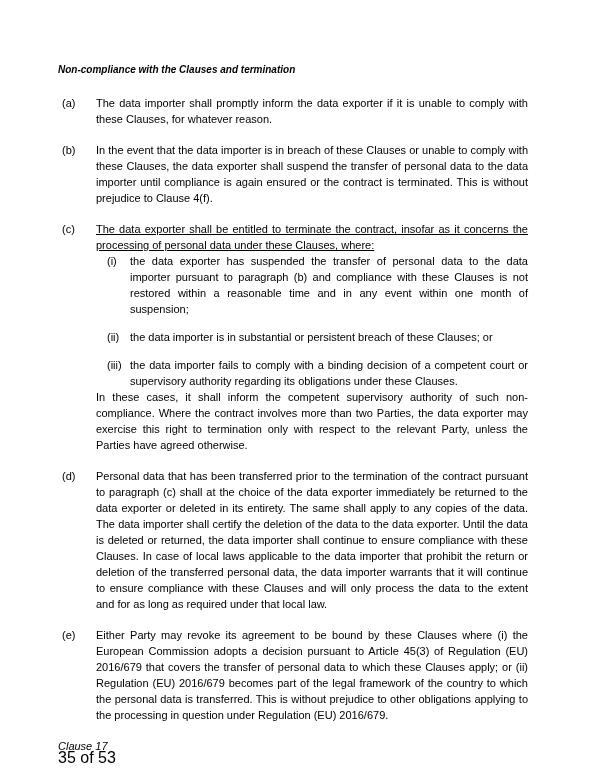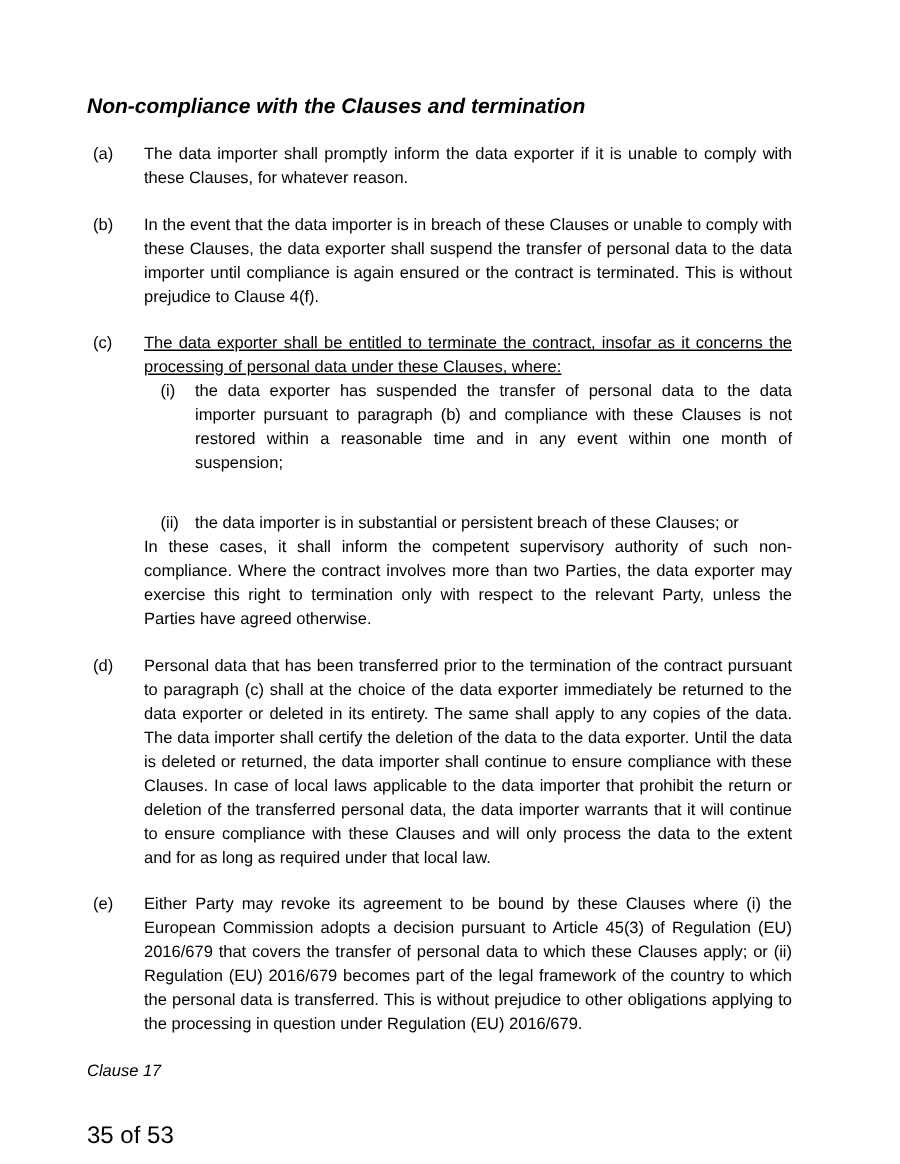--- a/index.html
+++ b/index.html
@@ -18,21 +18,21 @@
     position: relative;
     width: 600px;
     height: 776px;
     box-sizing: border-box;
     padding: 62px 72px 0 58px;
     font-size: 11px;
     line-height: 16px;
     overflow: hidden;
   }
   .doc-heading {
-    font-size: 14px;
+    font-size: 10px;
     font-weight: bold;
     font-style: italic;
     margin: 0 0 17px 0;
   }
   .clause {
     display: flex;
     margin: 0 0 15px 0;
   }
   .clause-label {
     flex: 0 0 38px;
@@ -45,21 +45,21 @@
     text-align: justify;
   }
   .clause-intro {
     text-align: justify;
     text-decoration: underline;
   }
   .subclause {
     display: flex;
   }
   .subclause + .subclause {
-    margin-top: 24px;
+    margin-top: 12px;
   }
   .sub-label {
     flex: 0 0 34px;
     width: 34px;
     box-sizing: border-box;
     padding-left: 11px;
   }
   .sub-body {
     flex: 1;
     text-align: justify;
@@ -103,20 +103,24 @@
       <div class="subclause">
         <div class="sub-label">(i)</div>
         <div class="sub-body">the data exporter has suspended the transfer of personal data to the data importer pursuant to paragraph (b) and compliance with these Clauses is not restored within a reasonable time and in any event within one month of suspension;</div>
       </div>
 
       <div class="subclause">
         <div class="sub-label">(ii)</div>
         <div class="sub-body">the data importer is in substantial or persistent breach of these Clauses; or</div>
       </div>
 
+      <div class="subclause">
+        <div class="sub-label">(iii)</div>
+        <div class="sub-body">the data importer fails to comply with a binding decision of a competent court or supervisory authority regarding its obligations under these Clauses.</div>
+      </div>
 
       <div class="clause-continuation">In these cases, it shall inform the competent supervisory authority of such non-compliance. Where the contract involves more than two Parties, the data exporter may exercise this right to termination only with respect to the relevant Party, unless the Parties have agreed otherwise.</div>
     </div>
   </div>
 
   <div class="clause">
     <div class="clause-label">(d)</div>
     <div class="clause-body">Personal data that has been transferred prior to the termination of the contract pursuant to paragraph (c) shall at the choice of the data exporter immediately be returned to the data exporter or deleted in its entirety. The same shall apply to any copies of the data. The data importer shall certify the deletion of the data to the data exporter. Until the data is deleted or returned, the data importer shall continue to ensure compliance with these Clauses. In case of local laws applicable to the data importer that prohibit the return or deletion of the transferred personal data, the data importer warrants that it will continue to ensure compliance with these Clauses and will only process the data to the extent and for as long as required under that local law.</div>
   </div>
 

